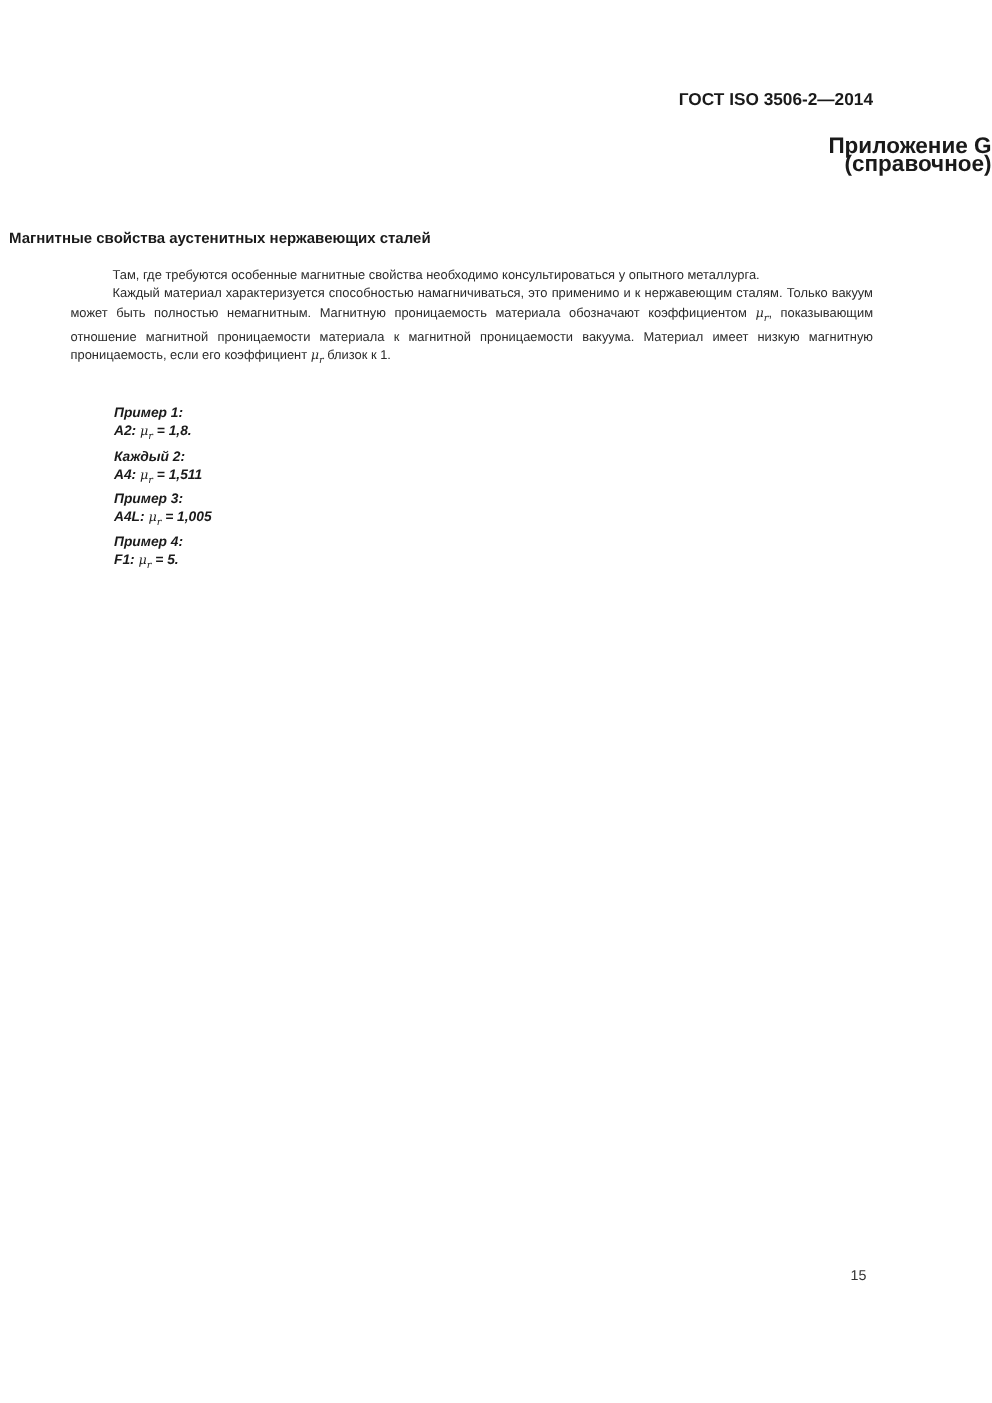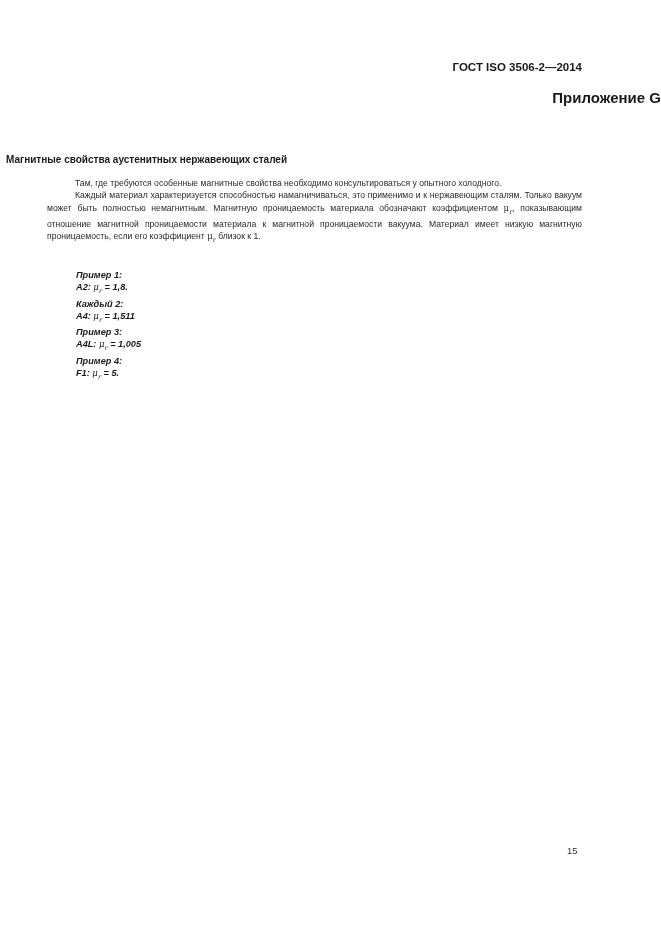--- a/index.html
+++ b/index.html
@@ -7,39 +7,40 @@
          font-family: "Liberation Sans", sans-serif; color: #222; }
   .page { position: absolute; left: 0; top: 0; width: 661px; height: 748px; background: #fff; }
   .doc-code { position: absolute; top: 61px; right: 79px; font-size: 11.5px; font-weight: bold; color: #1a1a1a; }
   .annex { position: absolute; top: 92px; left: 0; width: 661px; text-align: right; font-size: 15px; font-weight: bold; line-height: 12px; color: #1a1a1a; }
   .annex div { padding-left: 28px; }
   .title { position: absolute; top: 154px; left: 0; width: 661px; font-size: 10px; font-weight: bold; color: #1a1a1a; padding-left: 6px; box-sizing: border-box; }
   .body-text { position: absolute; top: 177px; left: 47px; width: 535px; font-size: 8.6px; line-height: 12.4px; color: #2a2a2a; text-align: justify; }
   .body-text p { margin: 0; text-indent: 28px; }
   .examples { position: absolute; top: 269px; left: 76px; font-size: 9.2px; line-height: 12.4px; font-weight: bold; font-style: italic; color: #1a1a1a; }
   .examples div { white-space: nowrap; }
-  .mu { font-family: "DejaVu Serif", serif; font-weight: normal; font-size: 8.5px; }
+  .mu { font-family: "DejaVu Serif", serif; font-style: italic; font-weight: normal; font-size: 8.5px; }
   .mu sub { font-size: 6.5px; }
   .page-number { position: absolute; top: 845px; left: 567px; font-size: 9.5px; color: #333; }
 </style>
 </head>
 <body>
 
 <div class="page">
 
   <div class="doc-code">ГОСТ ISO 3506-2—2014</div>
 
   <div class="annex">
     <div>Приложение G</div>
+    <div>(справочное)</div>
   </div>
 
   <div class="title">Магнитные свойства аустенитных нержавеющих сталей</div>
 
   <div class="body-text">
-    <p>Там, где требуются особенные магнитные свойства необходимо консультироваться у опытного холодного.</p>
+    <p>Там, где требуются особенные магнитные свойства необходимо консультироваться у опытного металлурга.</p>
     <p><span>Каждый материал характеризуется способностью намагничиваться, это применимо и к нержавеющим сталям. Только вакуум может быть полностью немагнитным. Магнитную проницаемость материала обозначают коэффициентом</span> <span class="mu"><span>μ</span><sub>r</sub></span><span>, показывающим отношение магнитной проницаемости материала к магнитной проницаемости вакуума. Материал имеет низкую магнитную проницаемость, если его коэффициент</span> <span class="mu"><span>μ</span><sub>r</sub></span><span> близок к 1.</span></p>
   </div>
 
   <div class="examples">
     <div>Пример 1:</div>
     <div><span>A2: </span><span class="mu"><span>μ</span><sub>r</sub></span><span> = 1,8.</span></div>
     <div>Каждый 2:</div>
     <div><span>A4: </span><span class="mu"><span>μ</span><sub>r</sub></span><span> = 1,511</span></div>
     <div>Пример 3:</div>
     <div><span>A4L: </span><span class="mu"><span>μ</span><sub>r</sub></span><span> = 1,005</span></div>

